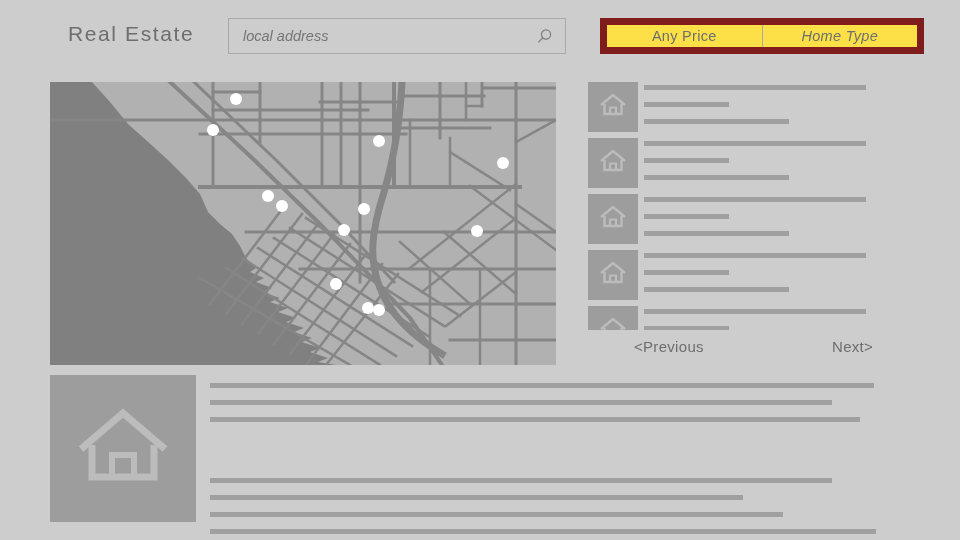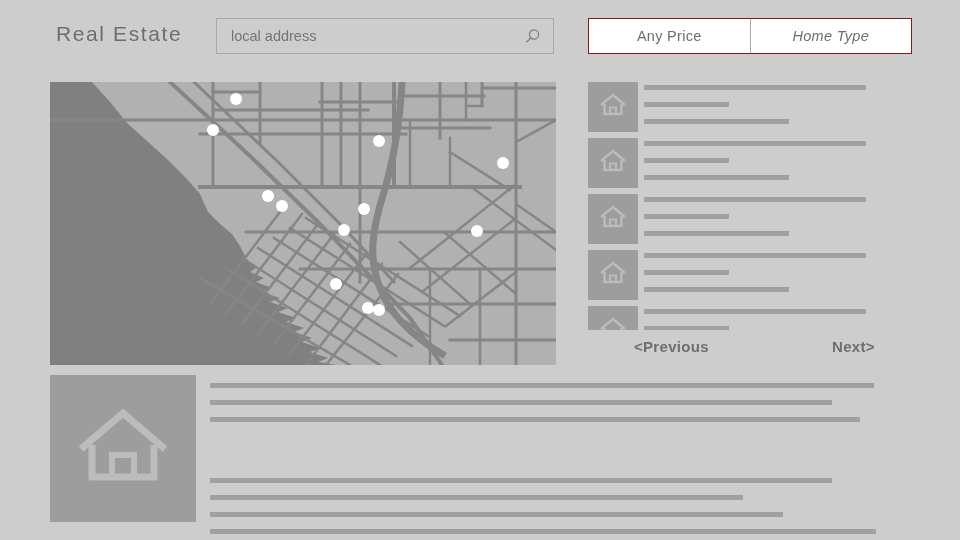--- a/index.html
+++ b/index.html
@@ -11,21 +11,21 @@
     height: 540px;
     background: #cdcdcd;
     font-family: "Liberation Sans", sans-serif;
     overflow: hidden;
     position: relative;
   }
 
   
   #header {
     position: absolute;
-    left: 0; top: 0;
+    left: 12px; top: 0;
     width: 779px; height: 72px;
   }
   #app-title {
     position: absolute;
     left: 56px; top: 22px;
     font-size: 21px;
     font-weight: 400;
     letter-spacing: 1.6px;
     color: #6e6e6e;
     white-space: nowrap;
@@ -42,36 +42,37 @@
     position: absolute;
     left: 14px; top: 0;
     width: 290px; height: 34px;
     border: none;
     outline: none;
     background: transparent;
     font-family: "Liberation Sans", sans-serif;
     font-size: 14.5px;
     color: #757575;
     padding: 0;
+    font-style: italic;
   }
   #search-input::placeholder { color: #757575; opacity: 1; }
   #search-icon {
     position: absolute;
     right: 12px; top: 9px;
     width: 18px; height: 18px;
   }
 
   #filter-group {
     position: absolute;
     left: 588px; top: 18px;
     width: 324px; height: 36px;
     display: flex;
-    border: 1px solid #7f1d1d;
+    border: 7px solid #7f1d1d;
     box-sizing: border-box;
-    background: #ffffff;
+    background: #fde047;
   }
   .filter-btn {
     flex: 1 1 0;
     display: flex;
     align-items: center;
     justify-content: center;
     font-size: 14.5px;
     color: #6e6e6e;
     cursor: pointer;
     user-select: none;
@@ -125,21 +126,21 @@
     height: 5px;
     margin-bottom: 0;
   }
   .listing-lines .sk.l1 { width: 222px; margin-top: 3px; }
   .listing-lines .sk.l2 { width: 85px;  margin-top: 12px; }
   .listing-lines .sk.l3 { width: 145px; margin-top: 12px; }
 
   #pagination {
     position: absolute;
     left: 588px; top: 338px;
-    width: 324px; height: 26px; font-weight: bold;
+    width: 324px; height: 26px;
   }
   .pager {
     position: absolute;
     top: 0;
     font-size: 15px;
     color: #6e6e6e;
     cursor: pointer;
     letter-spacing: .3px;
     user-select: none;
   }

